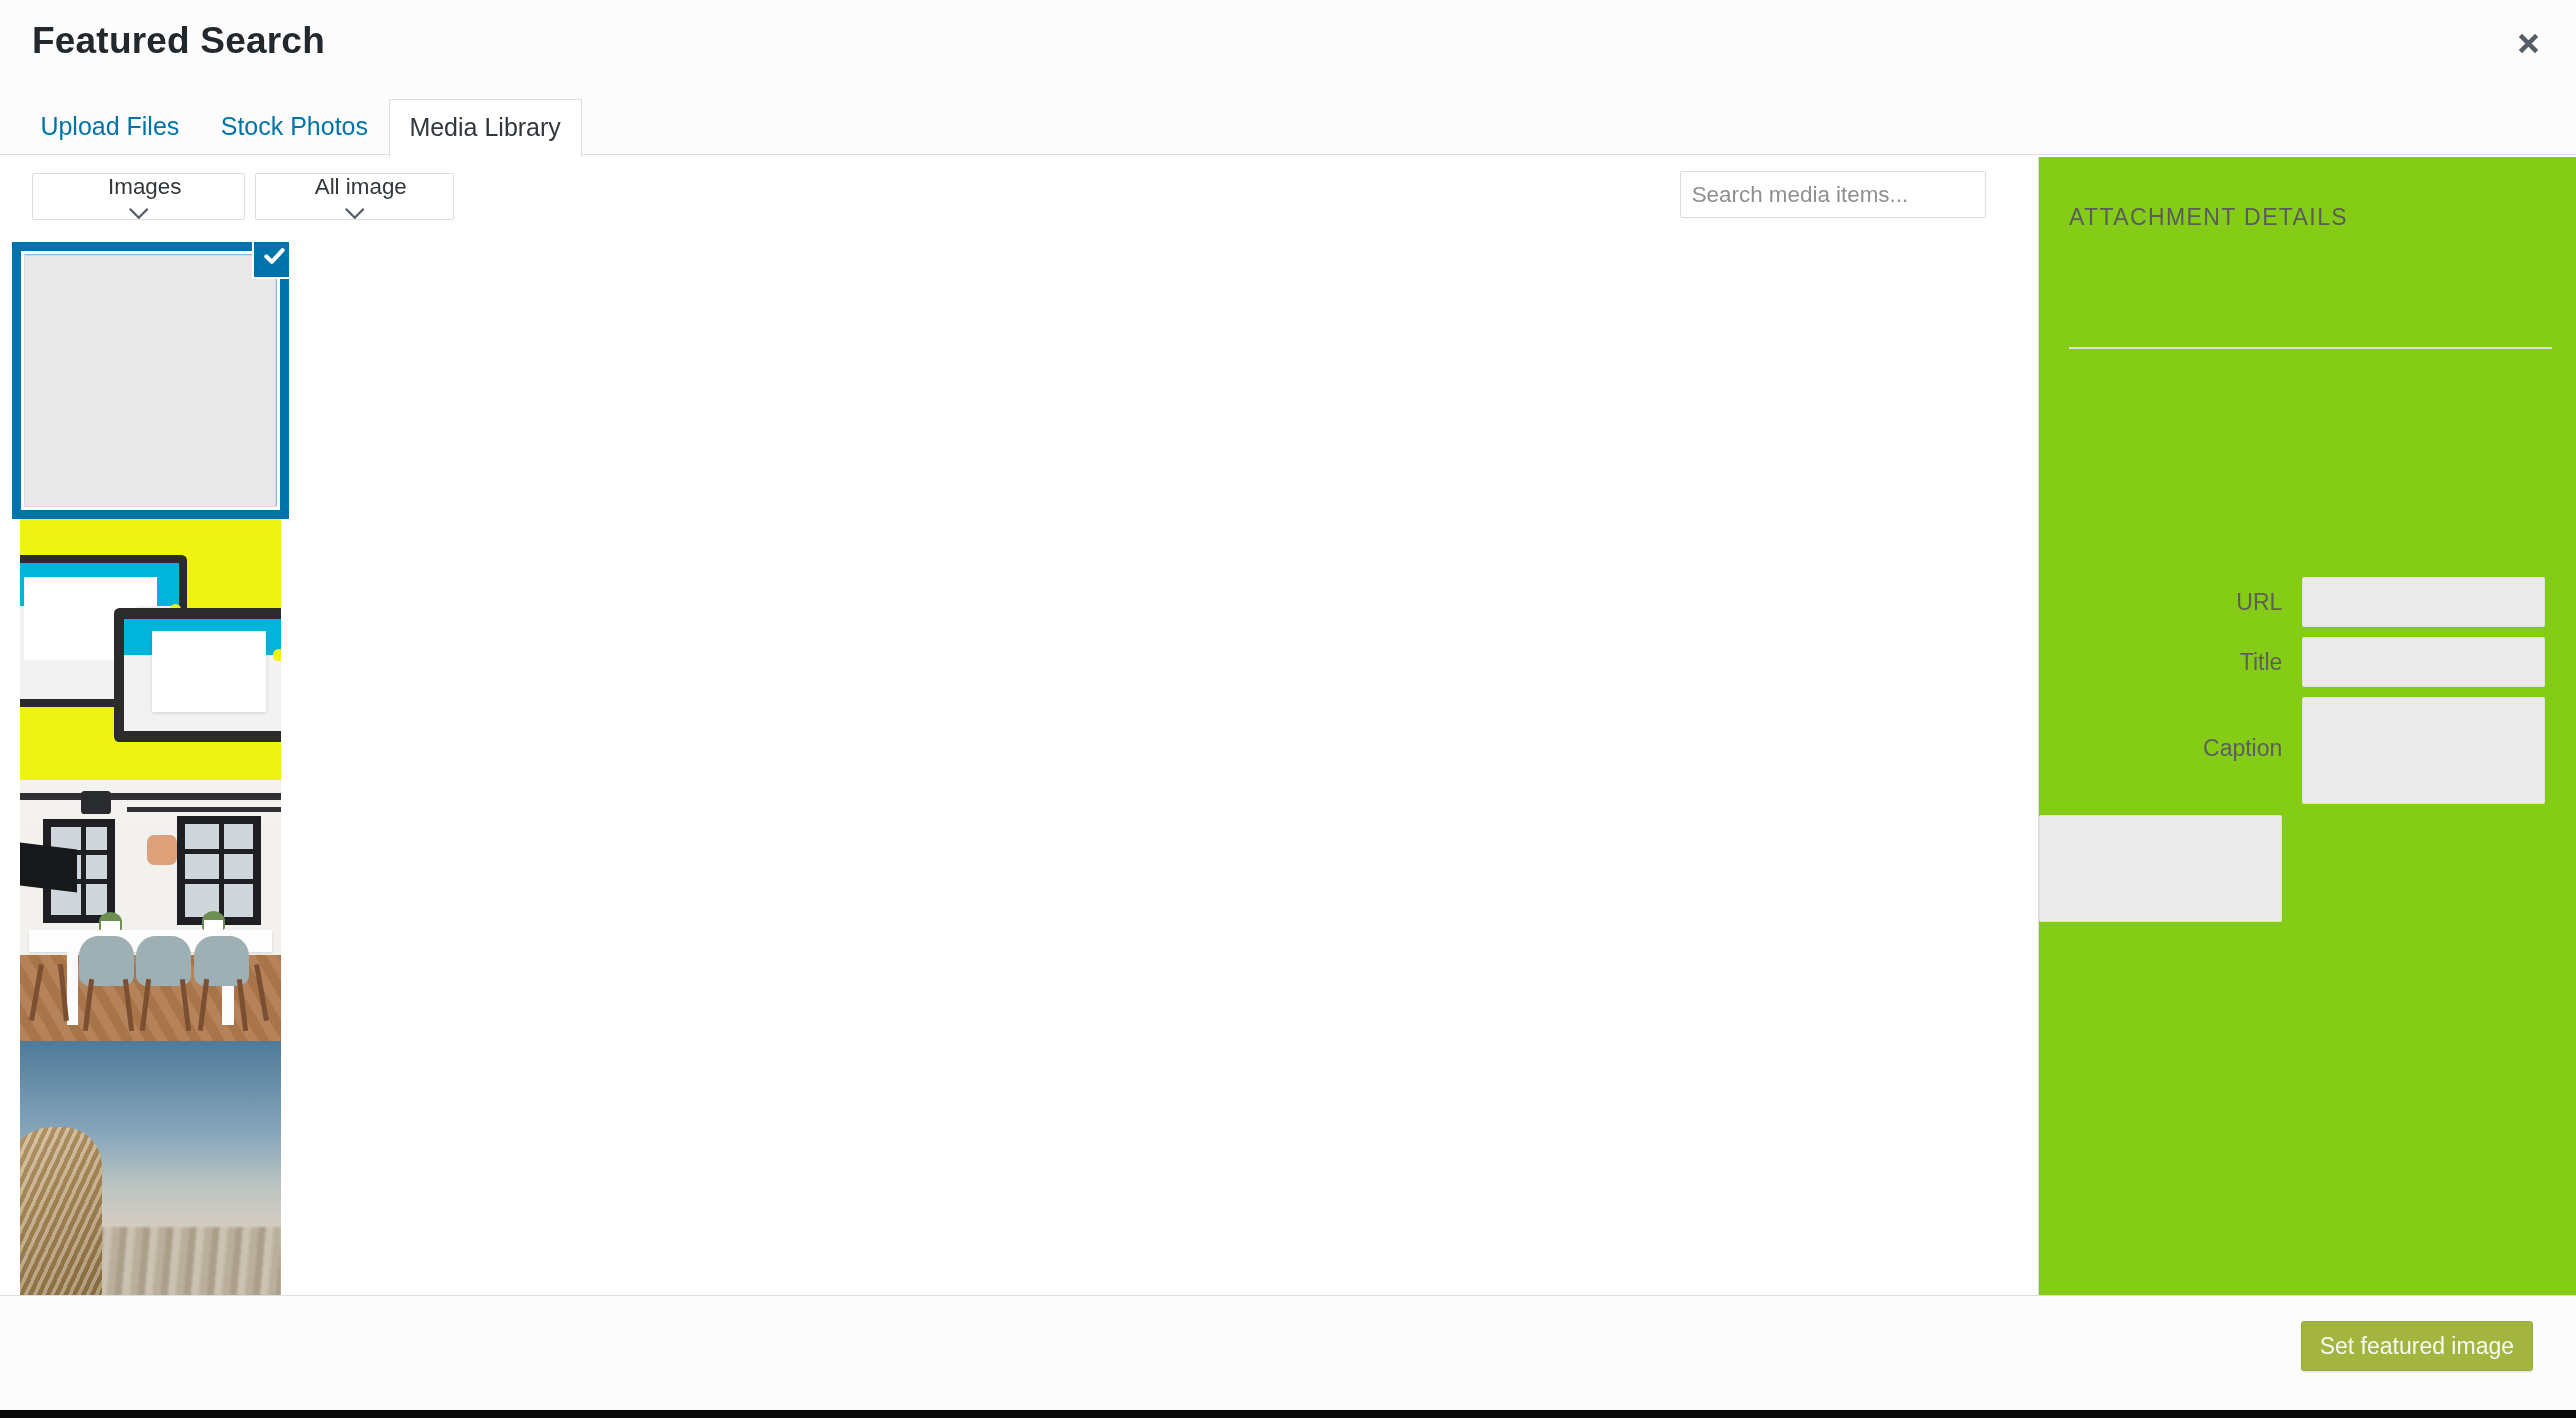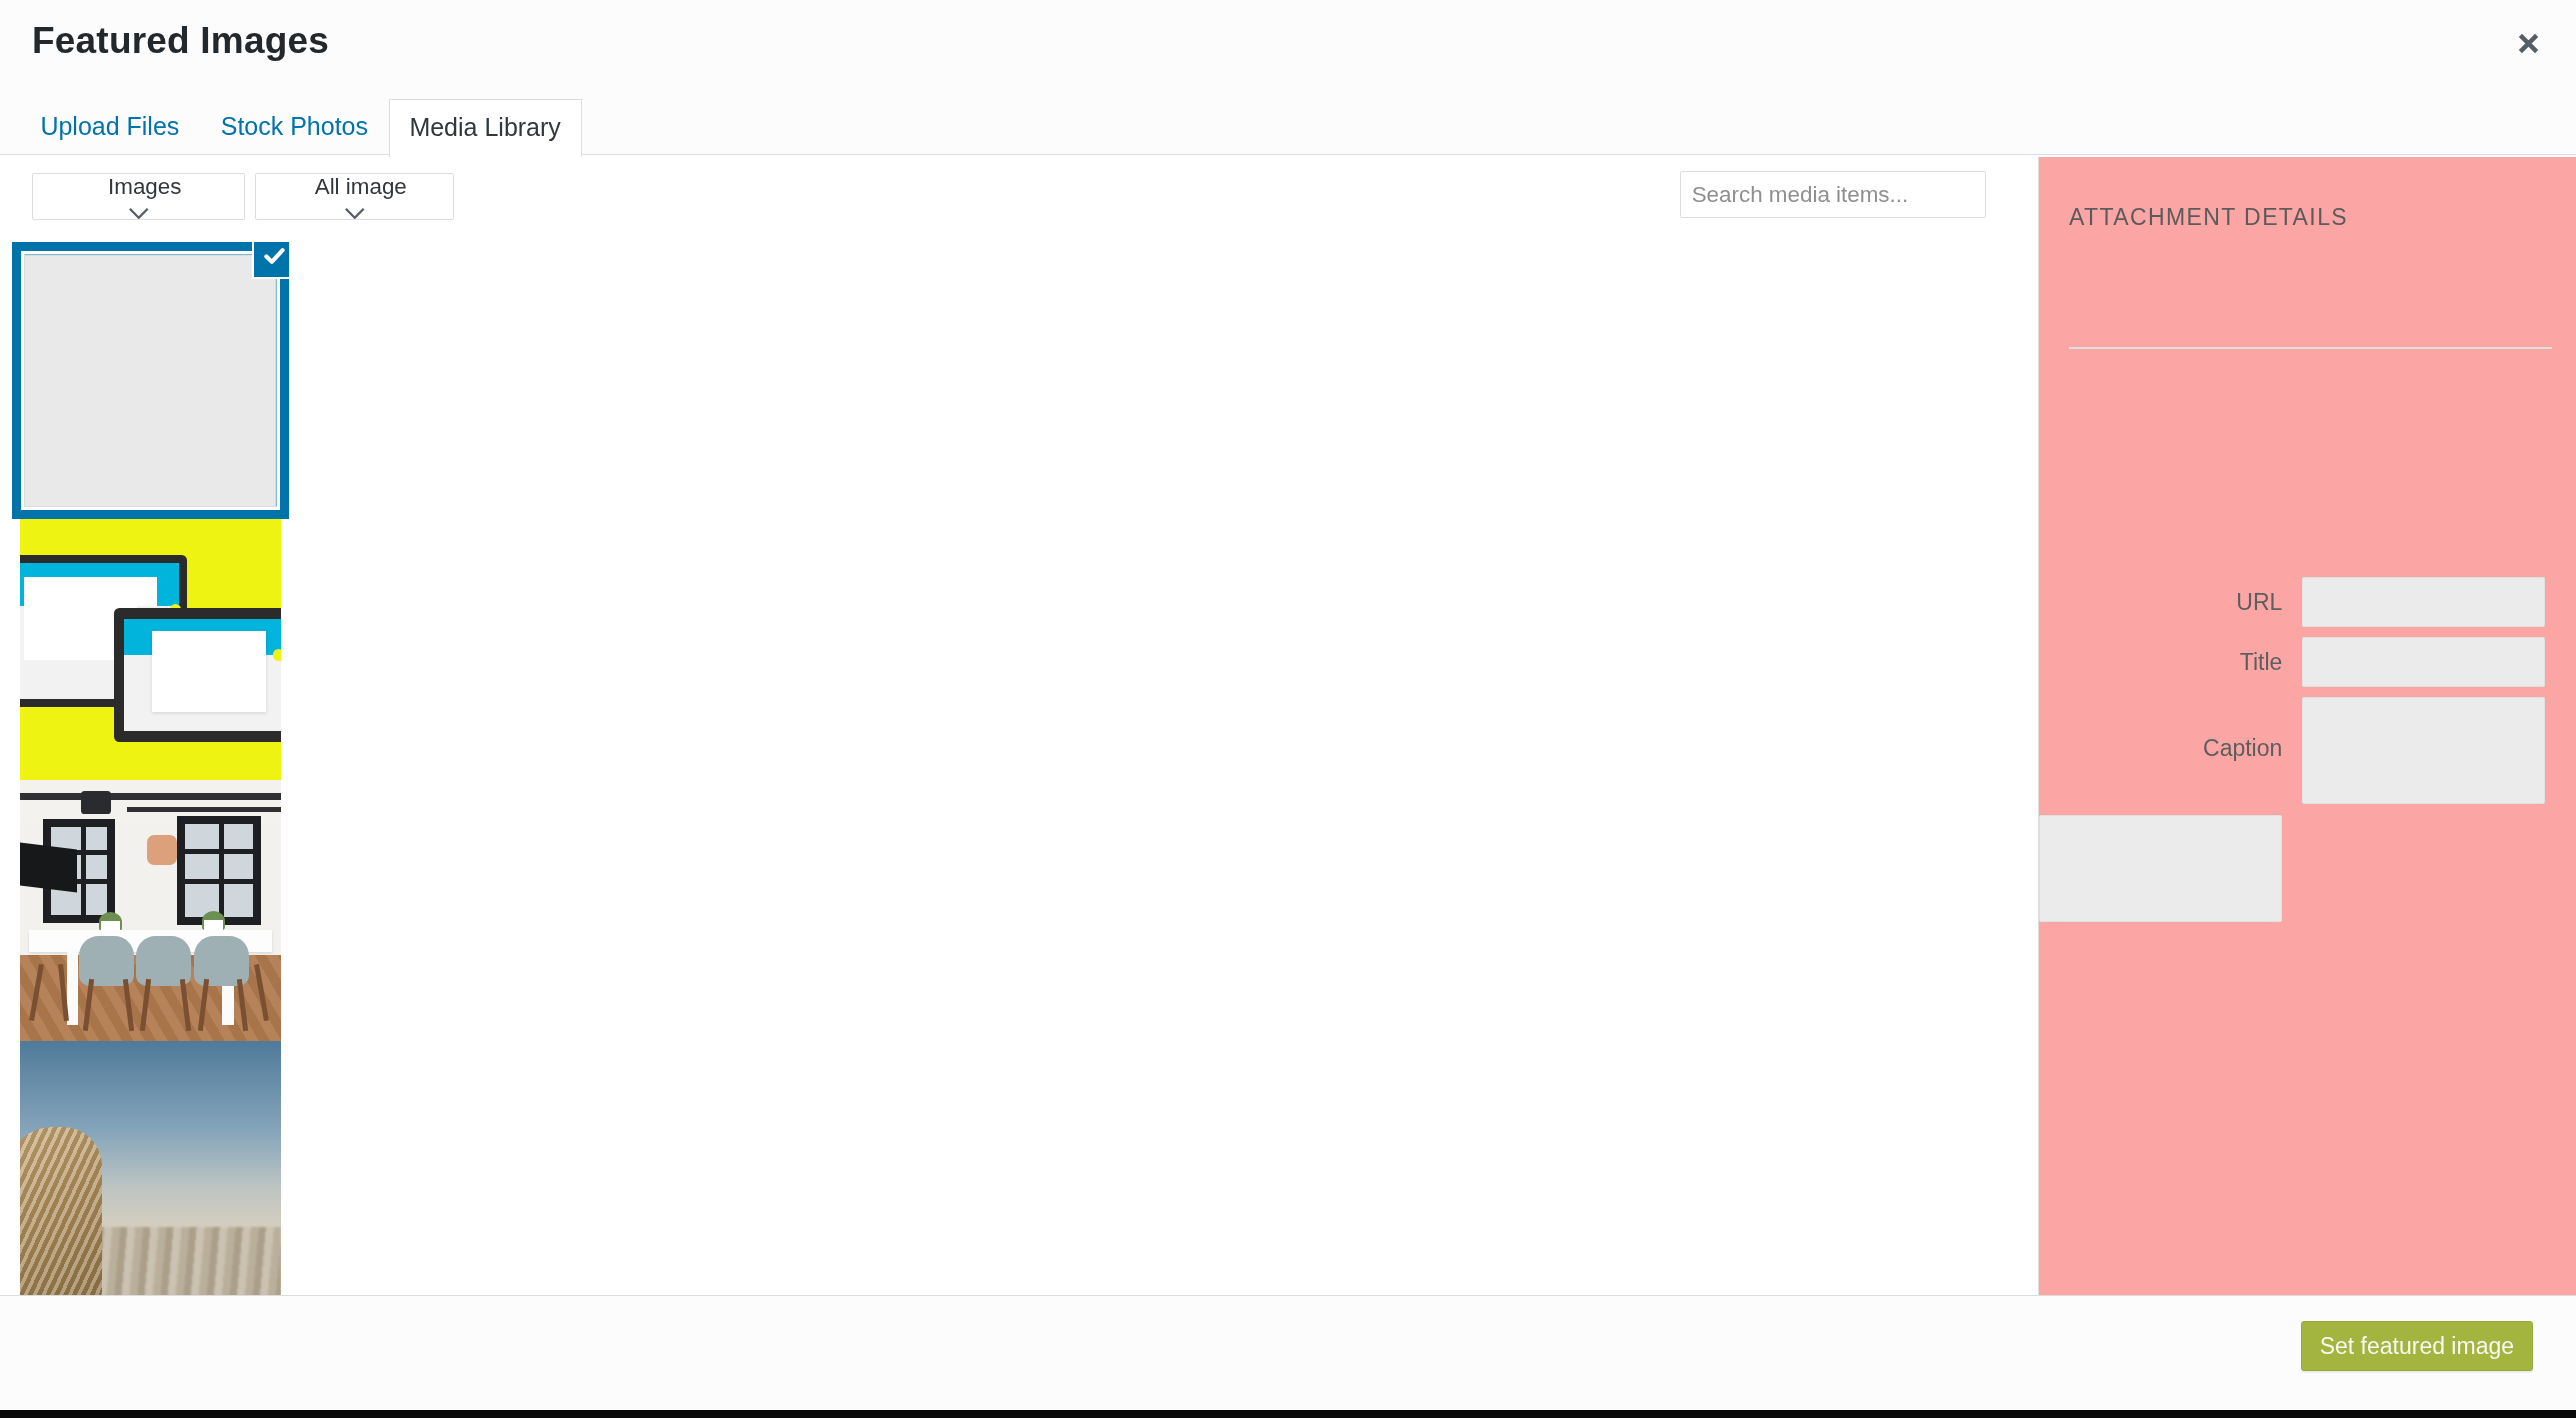--- a/index.html
+++ b/index.html
@@ -371,21 +371,21 @@
     white-space: nowrap;
   }
 
   
   .sidebar {
     position: absolute;
     top: 157px;
     left: 2038px;
     width: 538px;
     height: 1138px;
-    background: #fca5a5;
+    background: #84cc16;
     border-left: 1.8px solid #ddd;
   }
 
   .sidebar-title {
     position: absolute;
     left: 30px;
     top: 47px;
     font-size: 23px;
     letter-spacing: 1.4px;
     color: #5b5b5b;
@@ -476,21 +476,21 @@
     height: 9px;
     background: #0a0a0a;
   }
 </style>
 </head>
 <body>
 
 <div id="modal">
 
   <div class="modal-header">
-    <div class="modal-title">Featured Images</div>
+    <div class="modal-title">Featured Search</div>
     <button class="close-btn" aria-label="Close">
       <svg width="27" height="27" viewBox="0 0 30 30">
         <path d="M6 6 L24 24 M24 6 L6 24" stroke="#555d66" stroke-width="5" stroke-linecap="butt"></path>
       </svg>
     </button>
   </div>
 
   <div class="tabs-bar">
     <div class="tabs">
       <div class="tab">Upload Files</div>

